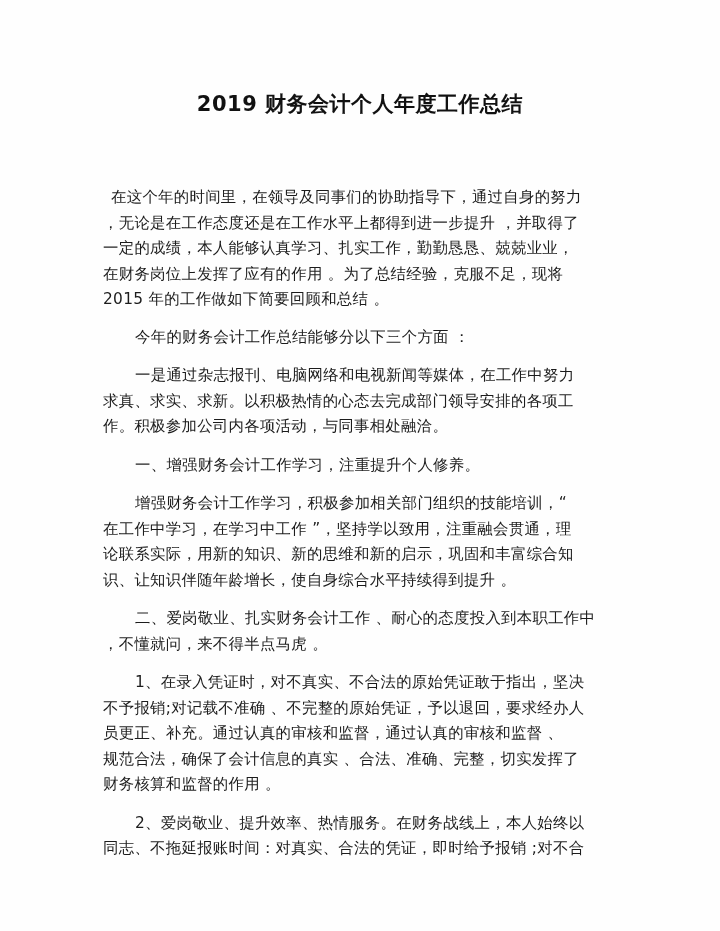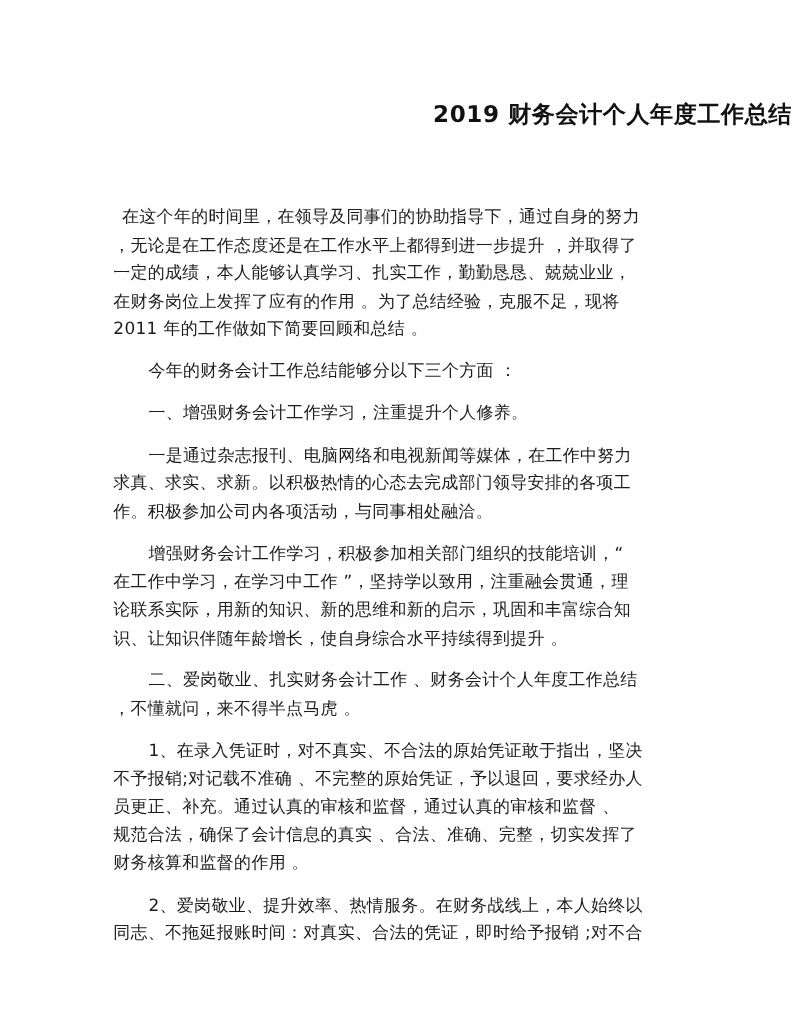--- a/index.html
+++ b/index.html
@@ -20,21 +20,21 @@
       left: 0; top: 0;
       width: 720px;
       height: 931px;
       background: #fefefe;
     }
     .title {
       position: absolute;
       top: 90px;
       left: 0;
       width: 720px;
-      text-align: right;
+      text-align: center;
       font-size: 21px;
       font-weight: bold;
       color: #111;
       letter-spacing: 0.5px;
     }
     .body {
       position: absolute;
       left: 103px;
       top: 137px;
       width: 510px;
@@ -62,46 +62,46 @@
 <div class="page">
   <div class="title">2019 财务会计个人年度工作总结</div>
 
   <div class="body">
 
     <div class="para p-first">
       <span class="line indent-small">在这个年的时间里，在领导及同事们的协助指导下，通过自身的努力</span>
       <span class="line">，无论是在工作态度还是在工作水平上都得到进一步提升 ，并取得了</span>
       <span class="line">一定的成绩，本人能够认真学习、扎实工作，勤勤恳恳、兢兢业业，</span>
       <span class="line">在财务岗位上发挥了应有的作用 。为了总结经验，克服不足，现将</span>
-      <span class="line">2011 年的工作做如下简要回顾和总结 。</span>
+      <span class="line">2015 年的工作做如下简要回顾和总结 。</span>
     </div>
 
     <div class="para">
       <span class="line indent">今年的财务会计工作总结能够分以下三个方面 ：</span>
     </div>
 
     <div class="para">
-      <span class="line indent">一、增强财务会计工作学习，注重提升个人修养。</span>
+      <span class="line indent">一是通过杂志报刊、电脑网络和电视新闻等媒体，在工作中努力</span>
+      <span class="line">求真、求实、求新。以积极热情的心态去完成部门领导安排的各项工</span>
+      <span class="line">作。积极参加公司内各项活动，与同事相处融洽。</span>
     </div>
 
     <div class="para">
-      <span class="line indent">一是通过杂志报刊、电脑网络和电视新闻等媒体，在工作中努力</span>
-      <span class="line">求真、求实、求新。以积极热情的心态去完成部门领导安排的各项工</span>
-      <span class="line">作。积极参加公司内各项活动，与同事相处融洽。</span>
+      <span class="line indent">一、增强财务会计工作学习，注重提升个人修养。</span>
     </div>
 
     <div class="para">
       <span class="line indent">增强财务会计工作学习，积极参加相关部门组织的技能培训，“</span>
       <span class="line">在工作中学习，在学习中工作 ”，坚持学以致用，注重融会贯通，理</span>
       <span class="line">论联系实际，用新的知识、新的思维和新的启示，巩固和丰富综合知</span>
       <span class="line">识、让知识伴随年龄增长，使自身综合水平持续得到提升 。</span>
     </div>
 
     <div class="para">
-      <span class="line indent">二、爱岗敬业、扎实财务会计工作 、财务会计个人年度工作总结</span>
+      <span class="line indent">二、爱岗敬业、扎实财务会计工作 、耐心的态度投入到本职工作中</span>
       <span class="line">，不懂就问，来不得半点马虎 。</span>
     </div>
 
     <div class="para">
       <span class="line indent">1、在录入凭证时，对不真实、不合法的原始凭证敢于指出，坚决</span>
       <span class="line">不予报销;对记载不准确 、不完整的原始凭证，予以退回，要求经办人</span>
       <span class="line">员更正、补充。通过认真的审核和监督，通过认真的审核和监督 、</span>
       <span class="line">规范合法，确保了会计信息的真实 、合法、准确、完整，切实发挥了</span>
       <span class="line">财务核算和监督的作用 。</span>
     </div>

